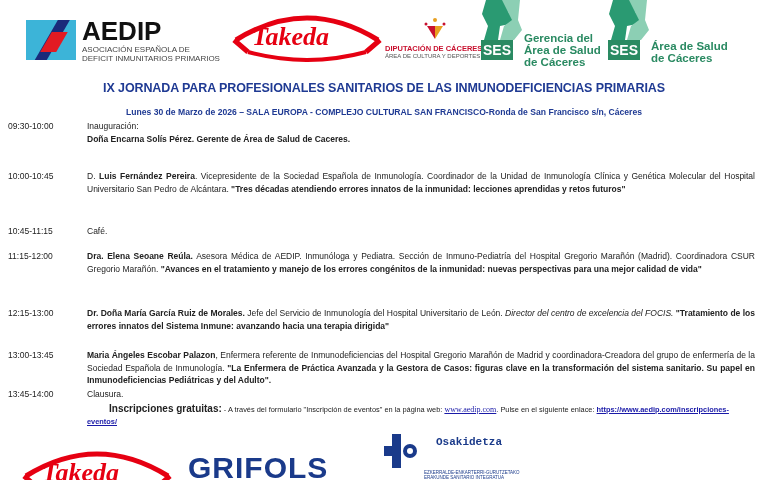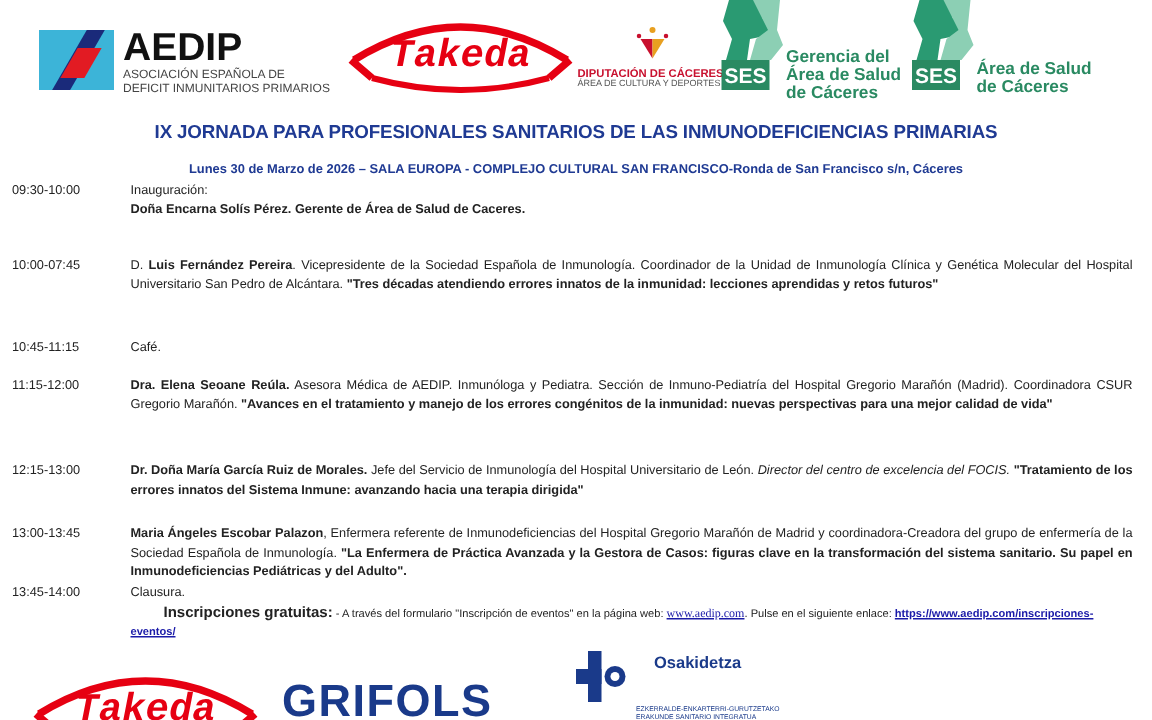--- a/index.html
+++ b/index.html
@@ -9,21 +9,21 @@
   .logos-top { position: absolute; top: 0; left: 0; width: 768px; height: 78px; }
   .aedip { position: absolute; left: 26px; top: 14px; width: 200px; height: 50px; padding-left: 40px; }
   .aedip-mark { position: absolute; left: 0; top: 6px; width: 50px; height: 40px; background: #3cb4d8; overflow: hidden; }
   .aedip-mark .band1 { position: absolute; left: 10px; top: -4px; width: 12px; height: 56px; background: #1a2a7a; transform: skewX(-30deg); left: 18px; }
   .aedip-mark .band2 { position: absolute; top: 12px; left: 20px; width: 16px; height: 20px; background: #e21b23; transform: skewX(-30deg); }
   .aedip-name { position: absolute; left: 56px; top: 4px; font-size: 26px; font-weight: bold; color: #111; letter-spacing: 0px; line-height: 26px; }
   .aedip-sub { position: absolute; left: 56px; top: 31px; font-size: 8px; color: #444; line-height: 9px; white-space: nowrap; }
 
   .takeda-top { position: absolute; left: 232px; top: 10px; width: 150px; height: 52px; }
   .takeda-arc { position: absolute; left: 0; top: 0; width: 150px; height: 52px; }
-  .takeda-text { position: absolute; left: 20px; top: 12px; width: 110px; text-align: center; font-family: Liberation Mono, monospace; font-style: italic; font-weight: bold; font-size: 26px; color: #e60012; }
+  .takeda-text { position: absolute; left: 20px; top: 12px; width: 110px; text-align: left; font-family: Liberation Serif, serif; font-style: italic; font-weight: bold; font-size: 26px; color: #e60012; }
 
   .diputacion { position: absolute; left: 385px; top: 14px; width: 95px; height: 50px; text-align: center; }
   .dip-mark { position: absolute; left: 38px; top: 4px; width: 24px; height: 22px; }
   .dip-name { position: absolute; left: 0; top: 30px; width: 95px; font-size: 7.5px; color: #c8102e; font-weight: bold; white-space: nowrap; }
   .dip-sub { position: absolute; left: 0; top: 39px; width: 95px; font-size: 6px; color: #555; white-space: nowrap; }
 
   .ses { position: absolute; top: 0; height: 64px; }
   .ses-shape { position: absolute; left: 0; top: 0; width: 44px; height: 60px; }
   .ses-box { position: absolute; left: 1px; top: 40px; width: 32px; height: 20px; background: #2a8a62; color: #fff; font-weight: bold; font-size: 14px; text-align: center; line-height: 20px; }
   .ses-text { position: absolute; left: 44px; font-size: 11.5px; font-weight: bold; color: #2a8a62; line-height: 12px; white-space: nowrap; }
@@ -45,21 +45,21 @@
   .insc { position: absolute; left: 87px; top: 403px; width: 670px; font-size: 7.4px; line-height: 12px; color: #222; }
   .insc .lbl { font-size: 10px; font-weight: bold; padding-left: 22px; }
   .insc a { color: #1a1aa8; text-decoration: underline; }
   .insc .link-serif { font-family: "Liberation Serif", serif; font-size: 8px; }
   .insc .link-bold { font-weight: bold; }
 
   .takeda-bottom { position: absolute; left: 22px; top: 446px; width: 150px; height: 40px; }
   .grifols { position: absolute; left: 188px; top: 453px; font-size: 30px; font-weight: bold; color: #1a3a8a; letter-spacing: 1px; line-height: 30px; }
   .osak { position: absolute; left: 384px; top: 432px; width: 170px; height: 48px; }
   .osak-mark { position: absolute; left: 0; top: 2px; width: 34px; height: 34px; }
-  .osak-name { position: absolute; left: 52px; top: 4px; font-size: 11px; font-weight: bold; color: #1a3a8a; }
+  .osak-name { position: absolute; left: 52px; top: 4px; font-size: 11px; font-weight: bold; color: #1a3a8a; font-family: Liberation Mono, monospace; }
   .osak-sub { position: absolute; left: 40px; top: 38px; font-size: 4.5px; color: #1a3a8a; line-height: 5px; white-space: nowrap; }
 </style>
 </head>
 <body>
 
 <div class="logos-top">
   <div class="aedip">
     <div class="aedip-mark">
       <div class="band1"></div>
         <div class="band2"></div>
@@ -124,21 +124,21 @@
 <div class="program">
   <div class="row" style="top:0px;">
     <div class="time">09:30-10:00</div>
     <div class="desc">
       <div>Inauguración:</div>
       <div class="b">Doña Encarna Solís Pérez. Gerente de Área de Salud de Caceres.</div>
     </div>
   </div>
 
   <div class="row" style="top:50px;">
-    <div class="time">10:00-07:45</div>
+    <div class="time">10:00-10:45</div>
     <div class="desc">
       <span>D. </span><span class="b">Luis Fernández Pereira</span><span>. Vicepresidente de la Sociedad Española de Inmunología. Coordinador de la Unidad de Inmunología Clínica y Genética Molecular del Hospital Universitario San Pedro de Alcántara. </span><span class="b">"Tres décadas atendiendo errores innatos de la inmunidad: lecciones aprendidas y retos futuros"</span>
     </div>
   </div>
 
   <div class="row" style="top:105px;">
     <div class="time">10:45-11:15</div>
     <div class="desc">Café.</div>
   </div>
 

